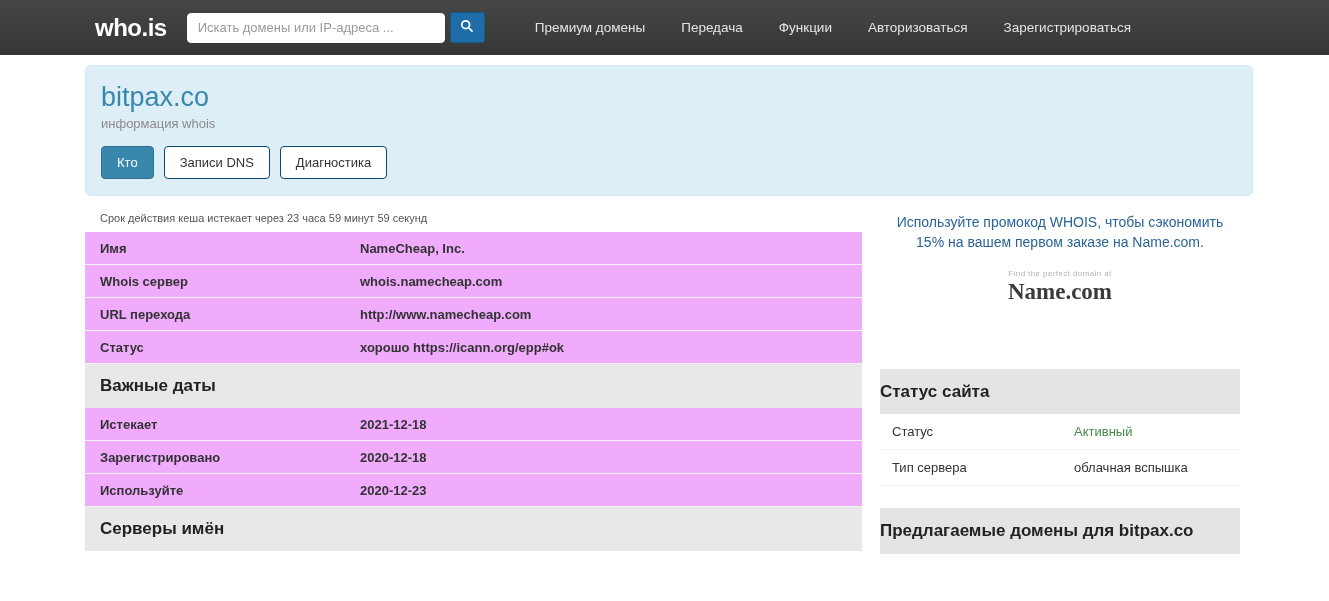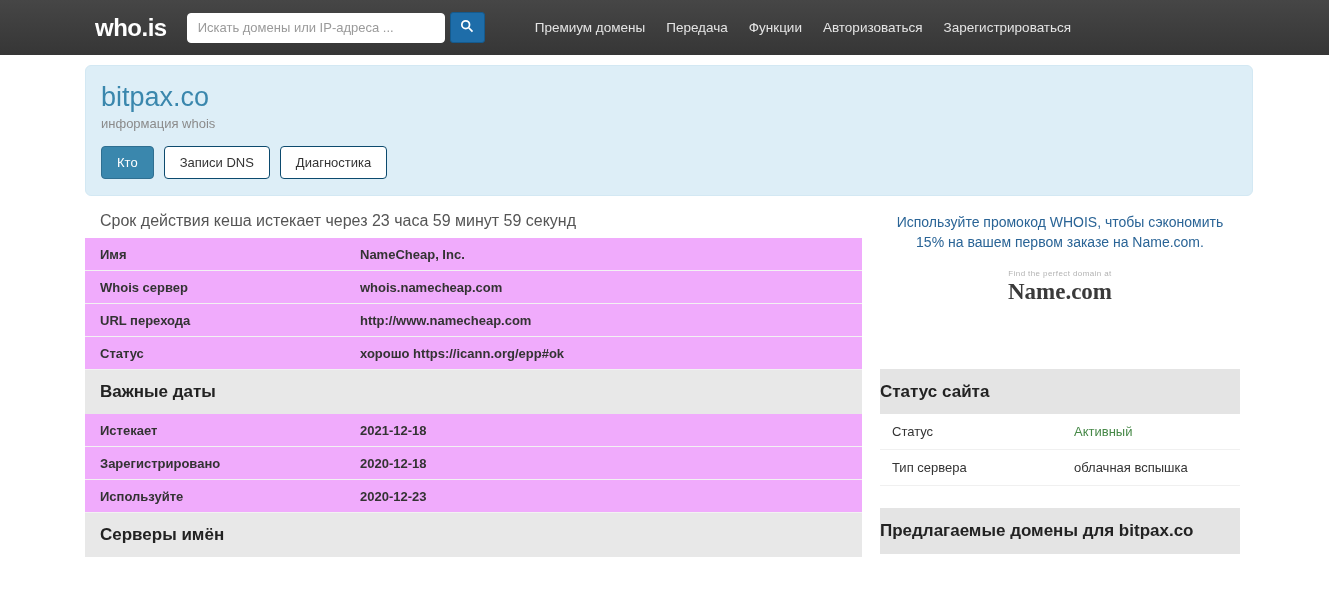--- a/index.html
+++ b/index.html
@@ -27,21 +27,21 @@
     width: 258px; height: 30px; border: 1px solid #fff; border-radius: 4px;
     padding: 0 10px; font-size: 13px; font-family: "Liberation Sans", sans-serif;
     color: #444; outline: none;
   }
   .search-input::placeholder { color: #9a9a9a; }
   .search-btn {
     width: 35px; height: 31px; background: #1e6da9; border: 1px solid #155a8d;
     border-radius: 3px; display: flex; align-items: center; justify-content: center;
     cursor: pointer;
   }
-  .nav-links { display: flex; margin-left: 50px; gap: 21px; }
+  .nav-links { display: flex; margin-left: 50px; gap: 36px; }
   .nav-links a {
     color: #e4e4e4; font-size: 13.5px; text-decoration: none; cursor: pointer;
     white-space: nowrap;
   }
 
   
   .hero {
     width: 1168px; margin: 10px 0 0 85px;
     background: #ddeef7; border: 1px solid #d3e8f3; border-radius: 6px;
     padding: 16px 15px 16px;
@@ -54,21 +54,21 @@
     border: 1px solid #0c4a6e; background: #ffffff; color: #333;
     font-family: "Liberation Sans", sans-serif;
   }
   .tab.active { background: #3a87ad; border-color: #2f6f91; color: #fff; }
 
   
   .main { display: flex; width: 1168px; margin: 16px 0 0 85px; gap: 18px; }
   .left-col { width: 777px; }
   .right-col { width: 360px; }
 
-  .cache-notice { font-size: 16px; color: #555; margin: 0 0 8px 15px; }
+  .cache-notice { font-size: 11px; color: #555; margin: 0 0 8px 15px; }
 
   .section-header {
     background: #e8e8e8; padding: 12px 15px; font-size: 17px;
     font-weight: 600; color: #222;
   }
   .trow {
     display: flex; align-items: center; height: 33px; padding: 0 15px;
     font-size: 13px; background: #f0abfc; border-bottom: 1px solid #f2f2f2; font-weight: bold;
   }
   .trow-label { width: 260px; flex-shrink: 0; color: #333; }

